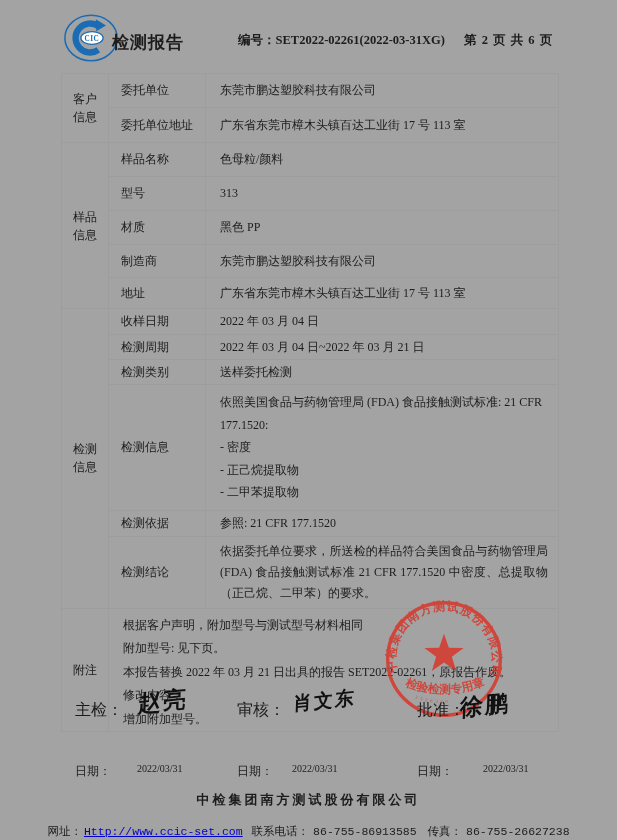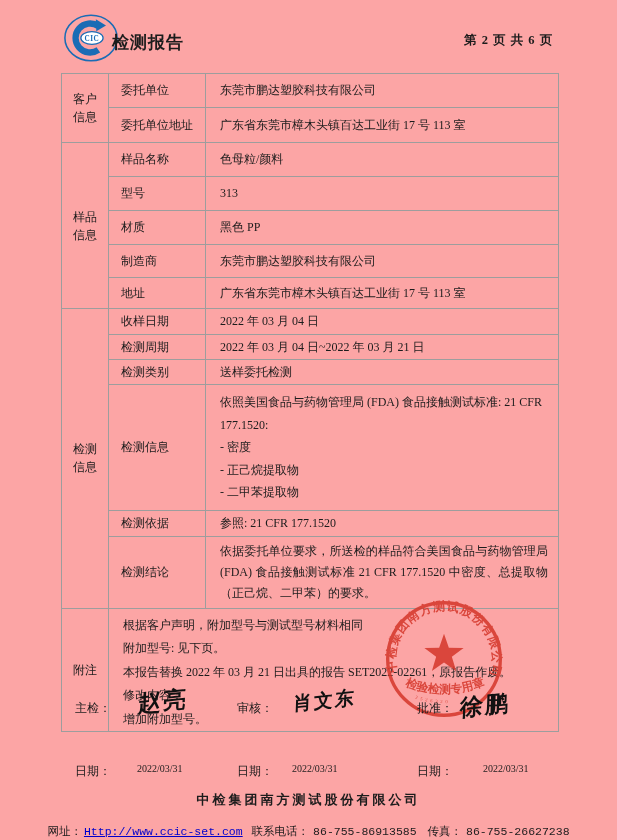--- a/index.html
+++ b/index.html
@@ -1,21 +1,21 @@
 <!DOCTYPE html>
 <html><head>
 <meta charset="utf-8">
 <style>
   * { margin: 0; padding: 0; box-sizing: border-box; }
   html,body { background: #888; }
   .page {
     position: relative;
     width: 617px; height: 840px;
     margin: 0 auto;
-    background: #fca5a5;
+    background: #a3a3a3;
     font-family: "Liberation Serif", "DejaVu Serif", serif;
     color: #1c1c1c;
     overflow: hidden;
   }
   
   .logo { position: absolute; left: 62px; top: 13px; width: 58px; height: 50px; }
   .hdr-title { position: absolute; left: 112px; top: 31px; font-size: 17px; font-weight: bold; letter-spacing: 1px; }
   .hdr-no { position: absolute; left: 238px; top: 32px; font-size: 12.5px; font-weight: bold; }
   .hdr-page { position: absolute; left: 464px; top: 32px; font-size: 12.5px; font-weight: bold; letter-spacing: 1px; }
   
@@ -34,21 +34,21 @@
   td.val.multi { line-height: 22.5px; padding-top: 6px; padding-bottom: 6px; }
   td.val.just { text-align: justify; padding-top: 4px; padding-bottom: 4px; }
   td.notes { vertical-align: top; padding-top: 5px; line-height: 23.5px; }
   
   .stamp {
     position: absolute; left: 383px; top: 598px;
     width: 122px; height: 122px;
     opacity: 0.88; pointer-events: none; z-index: 5;
   }
   
-  .sig-label { position: absolute; font-size: 12px; }
+  .sig-label { position: absolute; font-size: 16px; }
   .sig-name {
     position: absolute; font-size: 23px; font-weight: 600; color: #111;
     transform: rotate(-6deg) skewX(-8deg); letter-spacing: 2px; white-space: nowrap;
   }
   .date-label { position: absolute; font-size: 12px; }
   .date-val { position: absolute; font-size: 10px; text-align: right; }
   
   .foot-company {
     position: absolute; left: 0; top: 791px; width: 100%;
     text-align: center; font-size: 13px; font-weight: bold; letter-spacing: 3px;
@@ -66,20 +66,21 @@
 <div class="page">
 
   <svg class="logo" viewBox="0 0 60 50">
     <ellipse cx="30" cy="25" rx="27" ry="23.5" fill="none" stroke="#1a6cb5" stroke-width="1.6"></ellipse>
     <path d="M 37.6,12.7 A 15,15 0 1 0 37.6,37.3" fill="none" stroke="#1a6cb5" stroke-width="6.5"></path>
     <polygon points="35,5.5 45.5,12 35.5,18" fill="#1a6cb5"></polygon>
     <ellipse cx="31" cy="25" rx="11.5" ry="6.5" fill="#ffffff" stroke="#1a6cb5" stroke-width="1.3"></ellipse>
     <text x="31" y="27.8" text-anchor="middle" font-size="7.5" font-weight="bold" fill="#1a6cb5" letter-spacing="0.5">CIC</text>
   </svg>
   <div class="hdr-title">检测报告</div>
+  <div class="hdr-no"><span>编号：</span><span>SET2022-02261(2022-03-31XG)</span></div>
   <div class="hdr-page">第 2 页 共 6 页</div>
 
   <table class="report">
     <colgroup>
         <col style="width:47px">
         <col style="width:97px">
         <col>
       </colgroup>
 
     <tbody>

